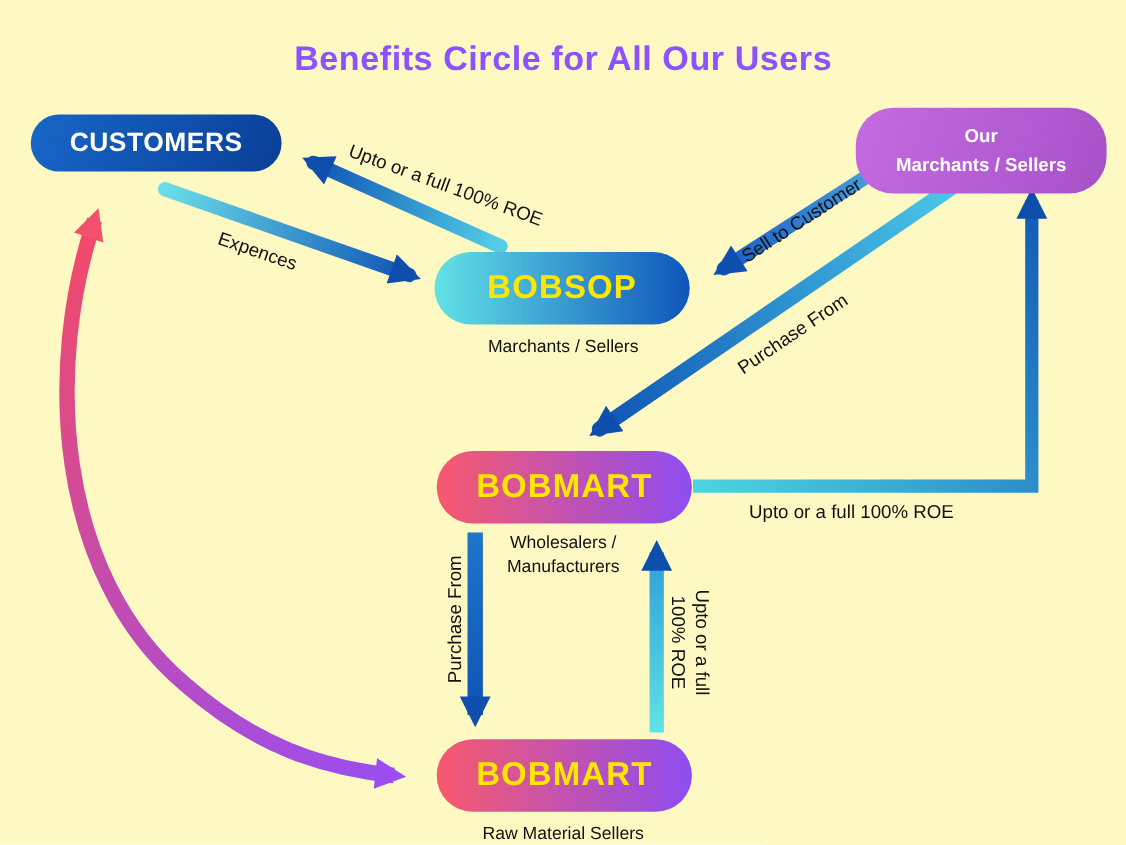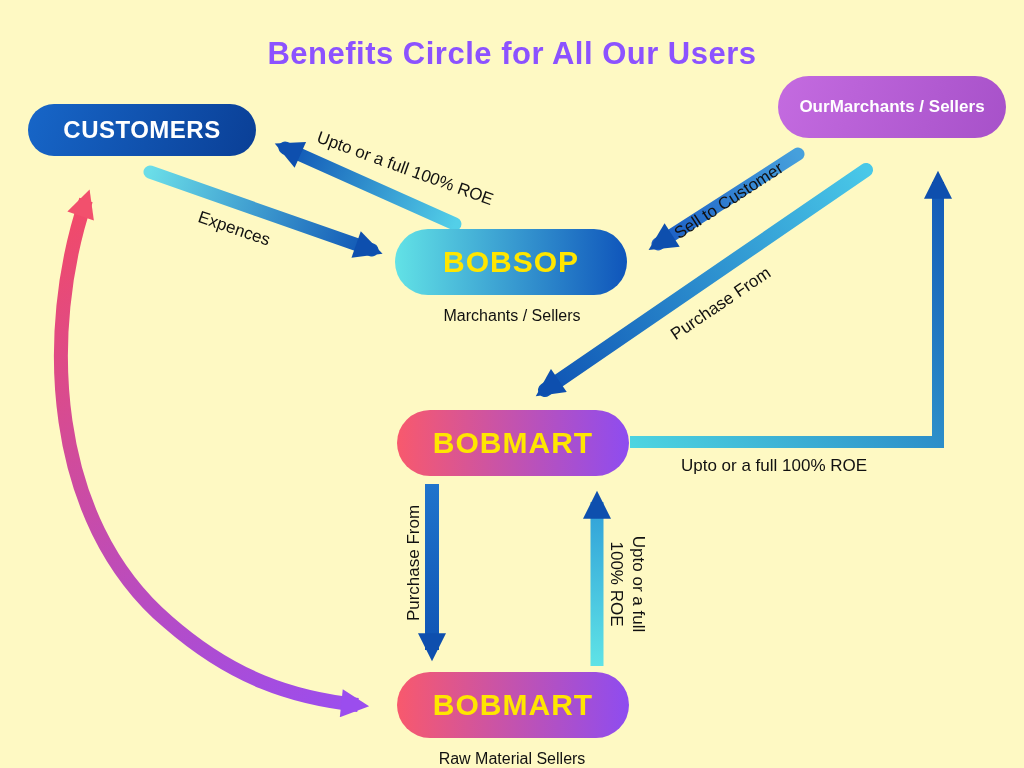--- a/index.html
+++ b/index.html
@@ -17,23 +17,23 @@
   .pill {
     position:absolute; display:flex; align-items:center; justify-content:center;
     color:#ffffff; font-weight:bold; border-radius:34px; text-align:center;
   }
   .pill-customers {
     left:28px; top:104px; width:228px; height:52px;
     background:linear-gradient(110deg,#1766c8,#0a3f96);
     font-size:24px; letter-spacing:0.5px;
   }
   .pill-merchants {
-    left:778px; top:76px; width:228px; height:62px;
+    left:778px; top:98px; width:228px; height:78px;
     background:linear-gradient(110deg,#c46be0,#a751c9);
-    font-size:17px; line-height:1.55;
+    flex-direction:column; font-size:17px; line-height:1.55;
   }
   .pill-bobsop {
     left:395px; top:229px; width:232px; height:66px;
     background:linear-gradient(90deg,#62e2e6,#0f55bb);
     color:#ffe600; font-size:30px; letter-spacing:1px;text-align:center;
   }
   .pill-bobmart { 
     width:232px; height:66px;
     background:linear-gradient(90deg,#f8596d,#8e4cf0);
     color:#ffe600; font-size:30px; letter-spacing:1px;text-align:right;
@@ -123,20 +123,24 @@
   </div>
 
   <div class="pill pill-bobsop">
     <span>BOBSOP</span>
   </div>
   <div class="subtitle" style="left:512px; top:305px;">Marchants / Sellers</div>
 
   <div class="pill pill-bobmart mid">
     <span>BOBMART</span>
   </div>
+  <div class="subtitle" style="left:512px; top:483px;">
+    <div>Wholesalers /</div>
+    <div>Manufacturers</div>
+  </div>
 
   <div class="pill pill-bobmart bottom">
     <span>BOBMART</span>
   </div>
   <div class="subtitle" style="left:512px; top:748px;">Raw Material Sellers</div>
 
   <div class="edge-label" style="left:405px; top:169px; transform:translate(-50%,-50%) rotate(20deg);">Upto or a full  100% ROE</div>
 
   <div class="edge-label" style="left:234px; top:229px; transform:translate(-50%,-50%) rotate(19deg);">Expences</div>
 

